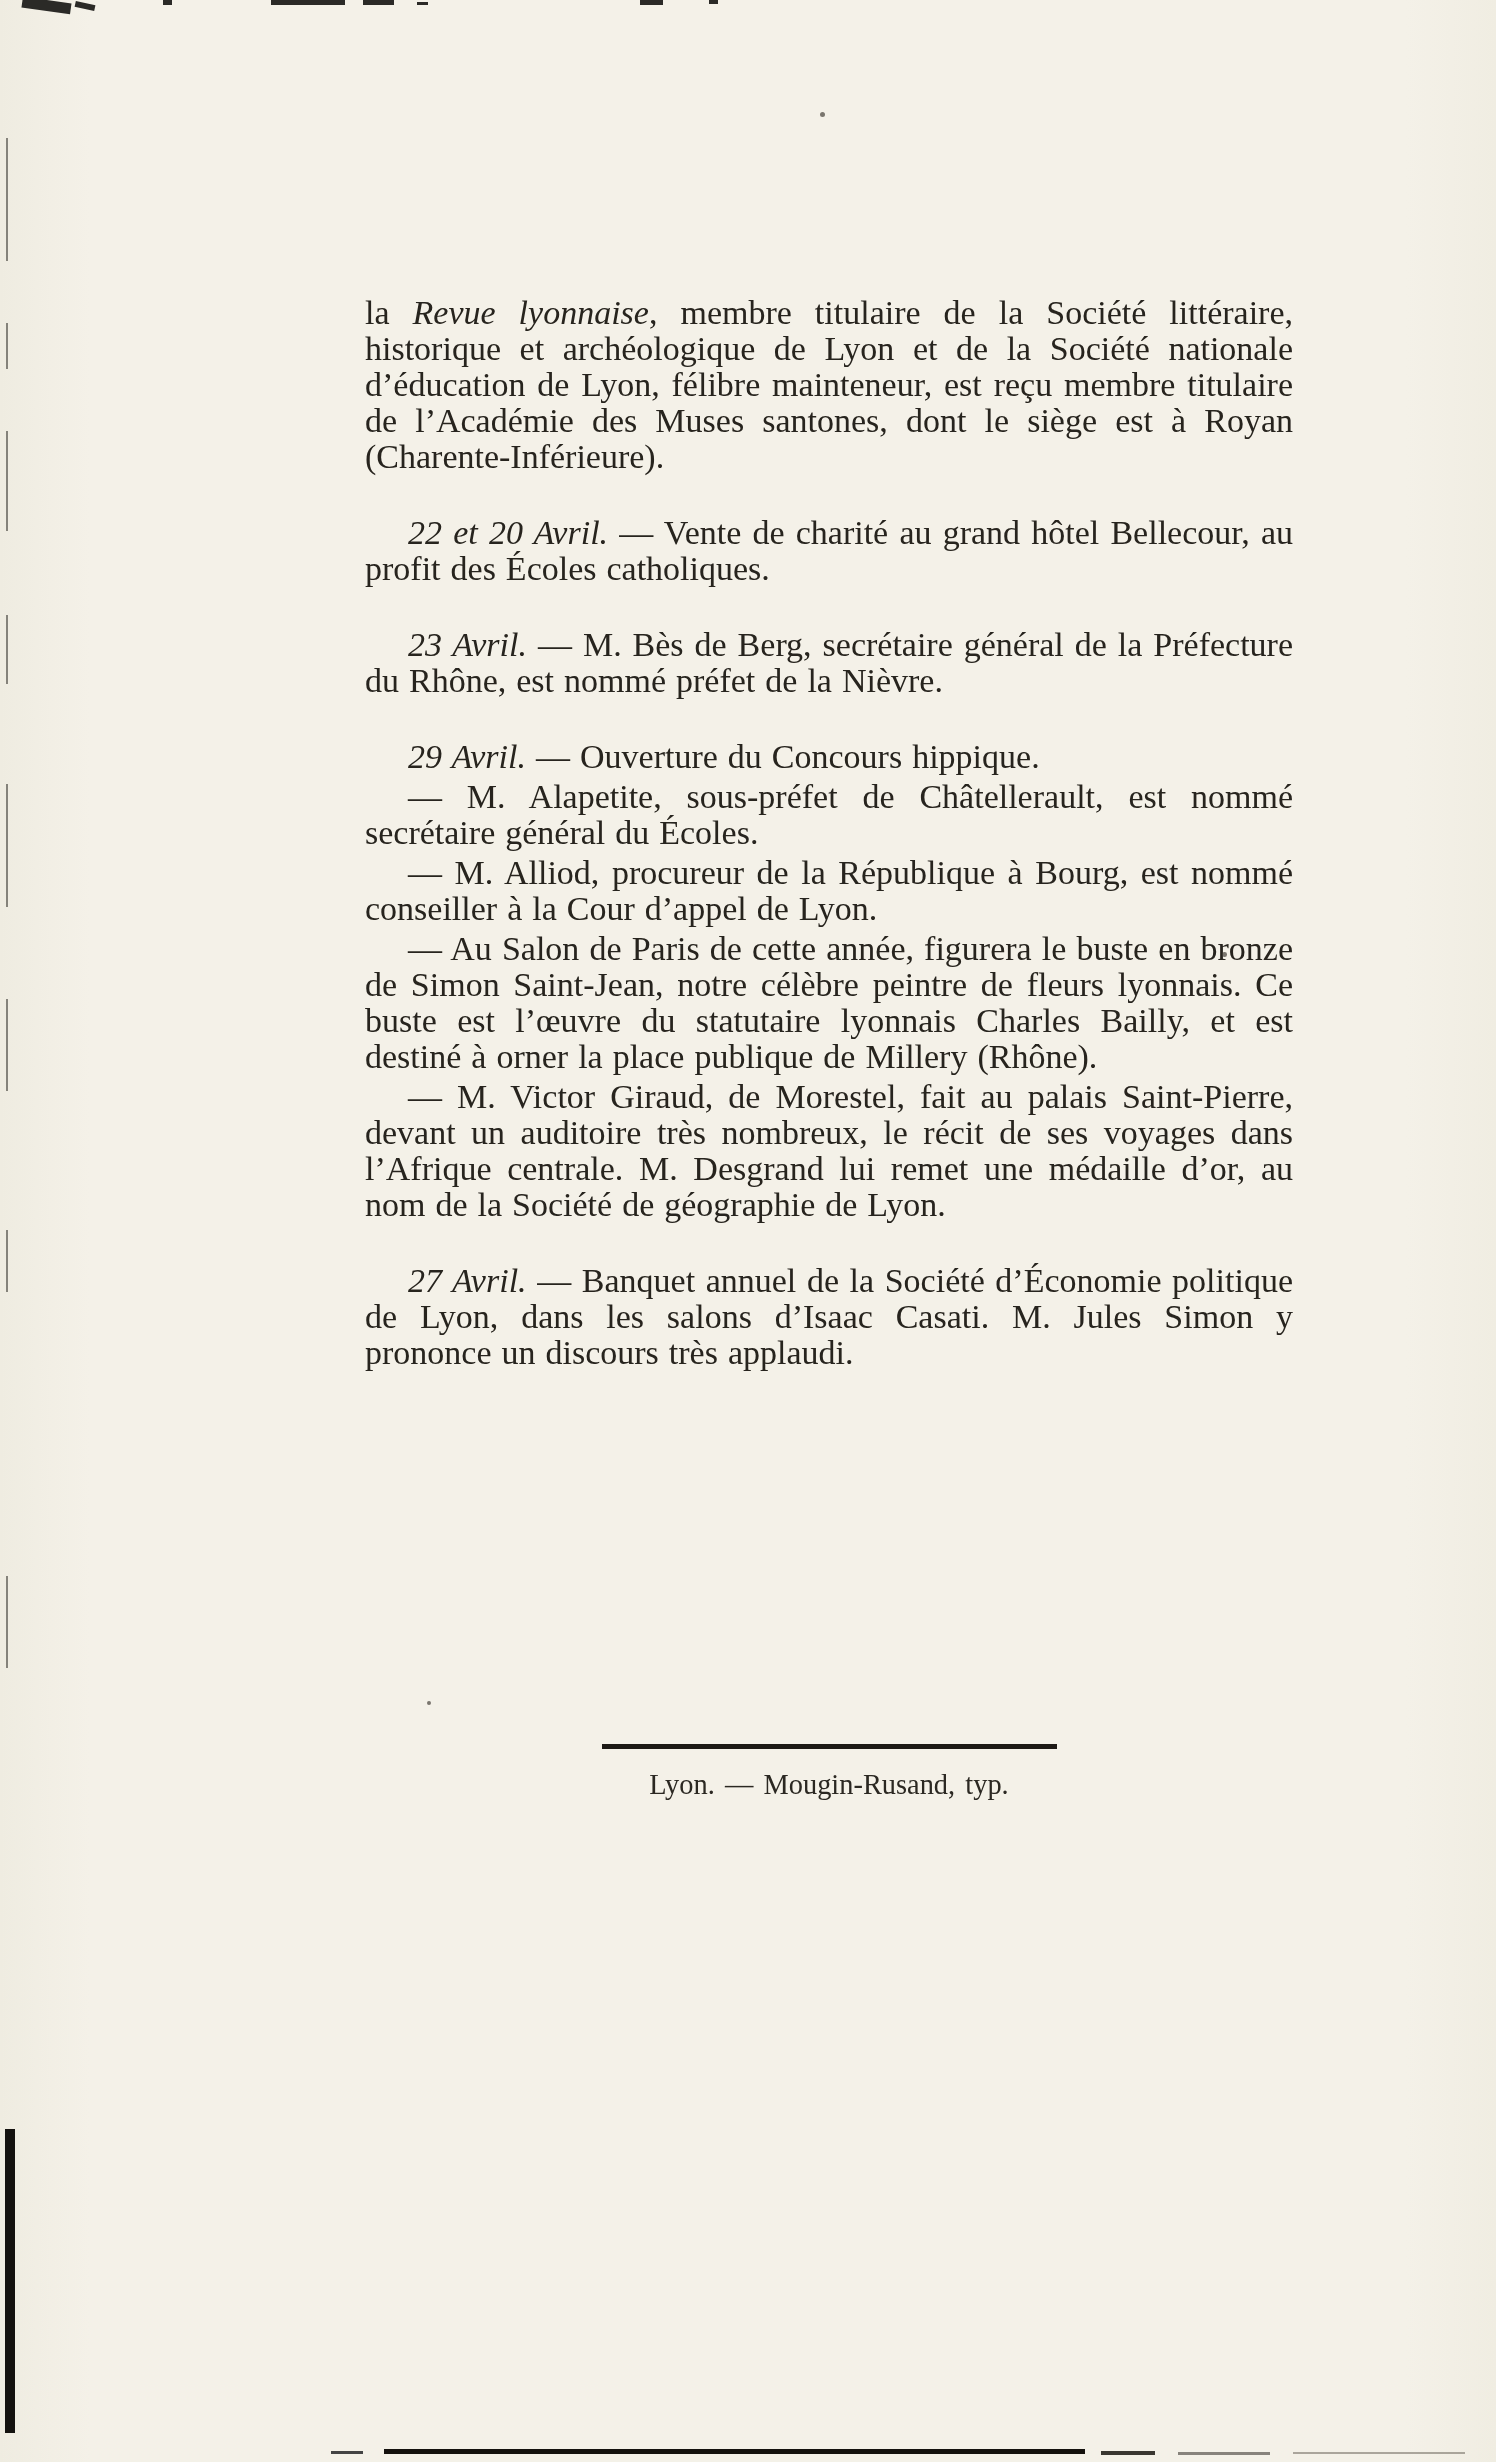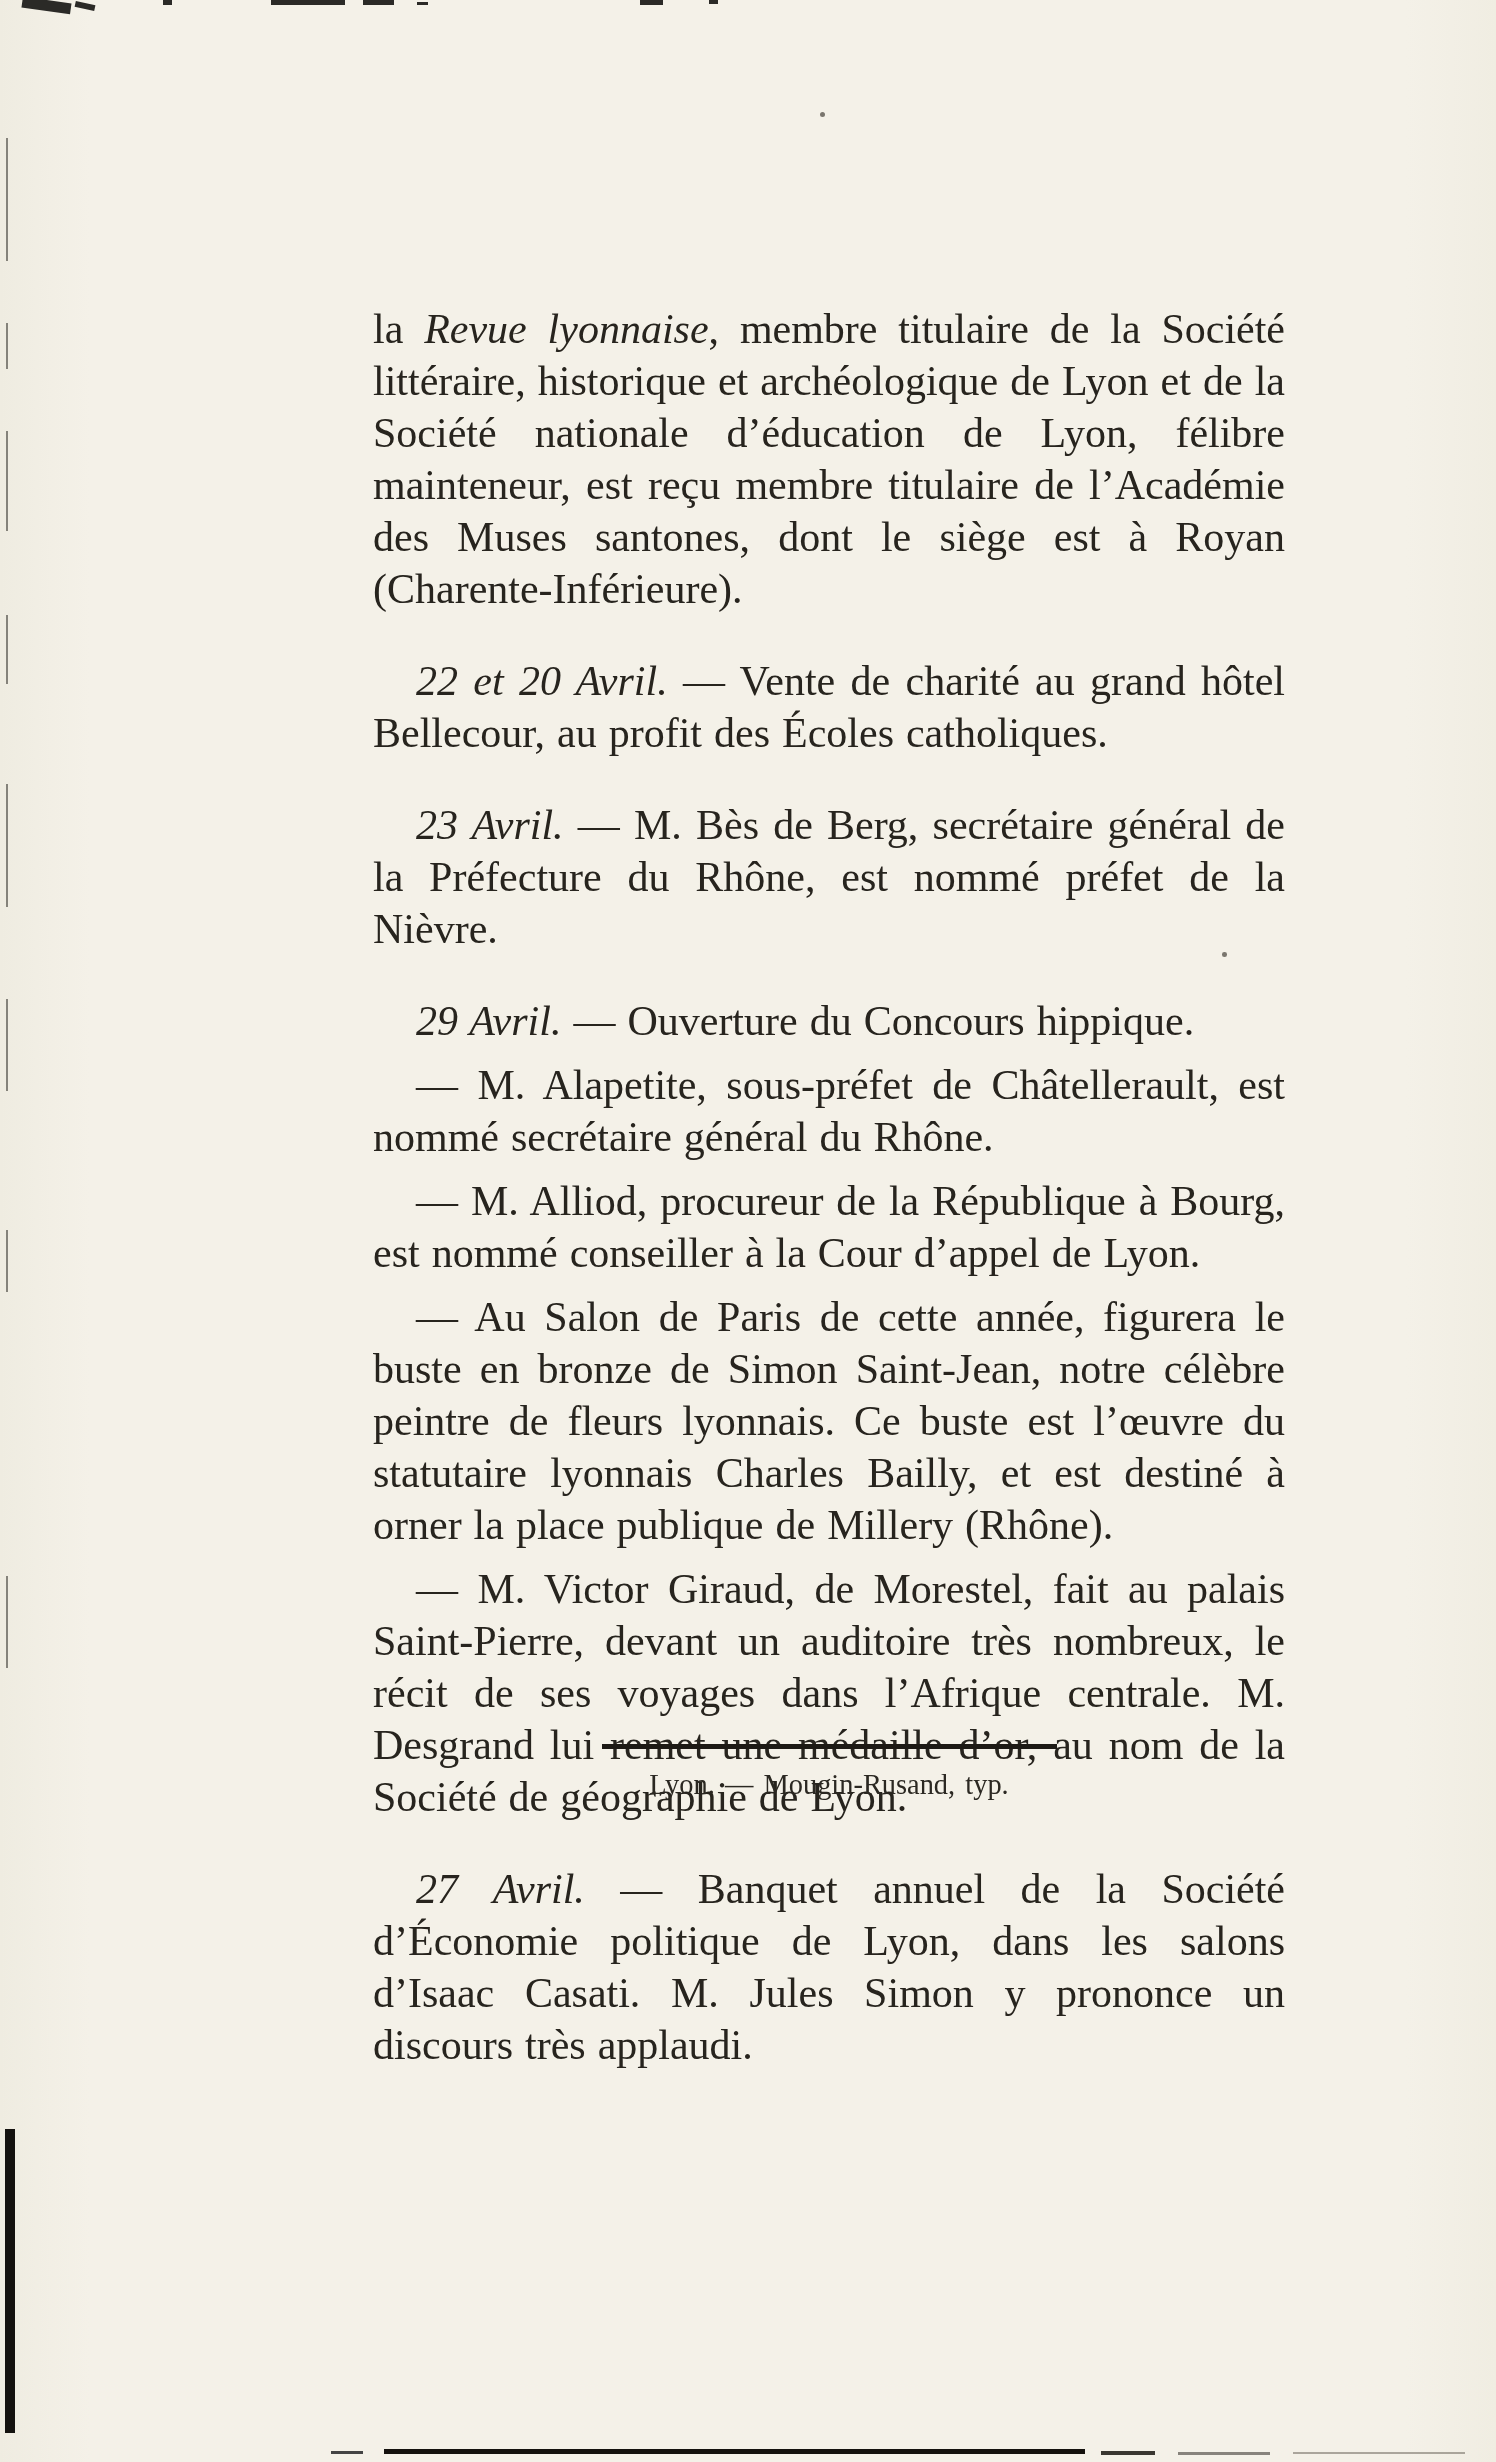--- a/index.html
+++ b/index.html
@@ -28,23 +28,23 @@
   .pagenum {
     position: absolute; left: 0; top: 3.1px;
     font-size: 28.4px; letter-spacing: 1.5px; color: #2c2923;
   }
   .running-title {
     display: block; text-align: center;
     font-size: 24px; letter-spacing: 1.9px; word-spacing: 10.8px;
     color: #38342c; padding-top: 4.6px;
   }
   .para {
-    margin: 12px;
-    font-size: 42px;
-    line-height: 52px;
+    margin: 4px;
+    font-size: 34px;
+    line-height: 36px;
     text-align: justify;
     word-spacing: 1.5px;
   }
   .indent { text-indent: 43px; }
   .gap { margin-top: 40px; }
   .it { font-style: italic; }
   .footer {
     position: absolute;
     left: 361px; top: 1744px;
     width: 936px;
@@ -98,21 +98,21 @@
 
 
     <p class="para"><span>la </span><span class="it">Revue lyonnaise</span><span>, membre titulaire de la Société littéraire, historique et archéologique de Lyon et de la Société nationale d’éducation de Lyon, félibre mainteneur, est reçu membre titulaire de l’Académie des Muses santones, dont le siège est à Royan (Charente-Inférieure).</span></p>
 
     <p class="para indent gap"><span class="it">22 et 20 Avril.</span><span> — Vente de charité au grand hôtel Bellecour, au profit des Écoles catholiques.</span></p>
 
     <p class="para indent gap"><span class="it">23 Avril.</span><span> — M. Bès de Berg, secrétaire général de la Préfecture du Rhône, est nommé préfet de la Nièvre.</span></p>
 
     <p class="para indent gap"><span class="it">29 Avril.</span><span> — Ouverture du Concours hippique.</span></p>
 
-    <p class="para indent"><span>— M. Alapetite, sous-préfet de Châtellerault, est nommé secrétaire général du Rhône.</span></p>
+    <p class="para indent"><span>— M. Alapetite, sous-préfet de Châtellerault, est nommé secrétaire général du Écoles.</span></p>
 
     <p class="para indent"><span>— M. Alliod, procureur de la République à Bourg, est nommé conseiller à la Cour d’appel de Lyon.</span></p>
 
     <p class="para indent"><span>— Au Salon de Paris de cette année, figurera le buste en bronze de Simon Saint-Jean, notre célèbre peintre de fleurs lyonnais. Ce buste est l’œuvre du statutaire lyonnais Charles Bailly, et est destiné à orner la place publique de Millery (Rhône).</span></p>
 
     <p class="para indent"><span>— M. Victor Giraud, de Morestel, fait au palais Saint-Pierre, devant un auditoire très nombreux, le récit de ses voyages dans l’Afrique centrale. M. Desgrand lui remet une médaille d’or, au nom de la Société de géographie de Lyon.</span></p>
 
     <p class="para indent gap"><span class="it">27 Avril.</span><span> — Banquet annuel de la Société d’Économie politique de Lyon, dans les salons d’Isaac Casati. M. Jules Simon y prononce un discours très applaudi.</span></p>
 
   </div>

